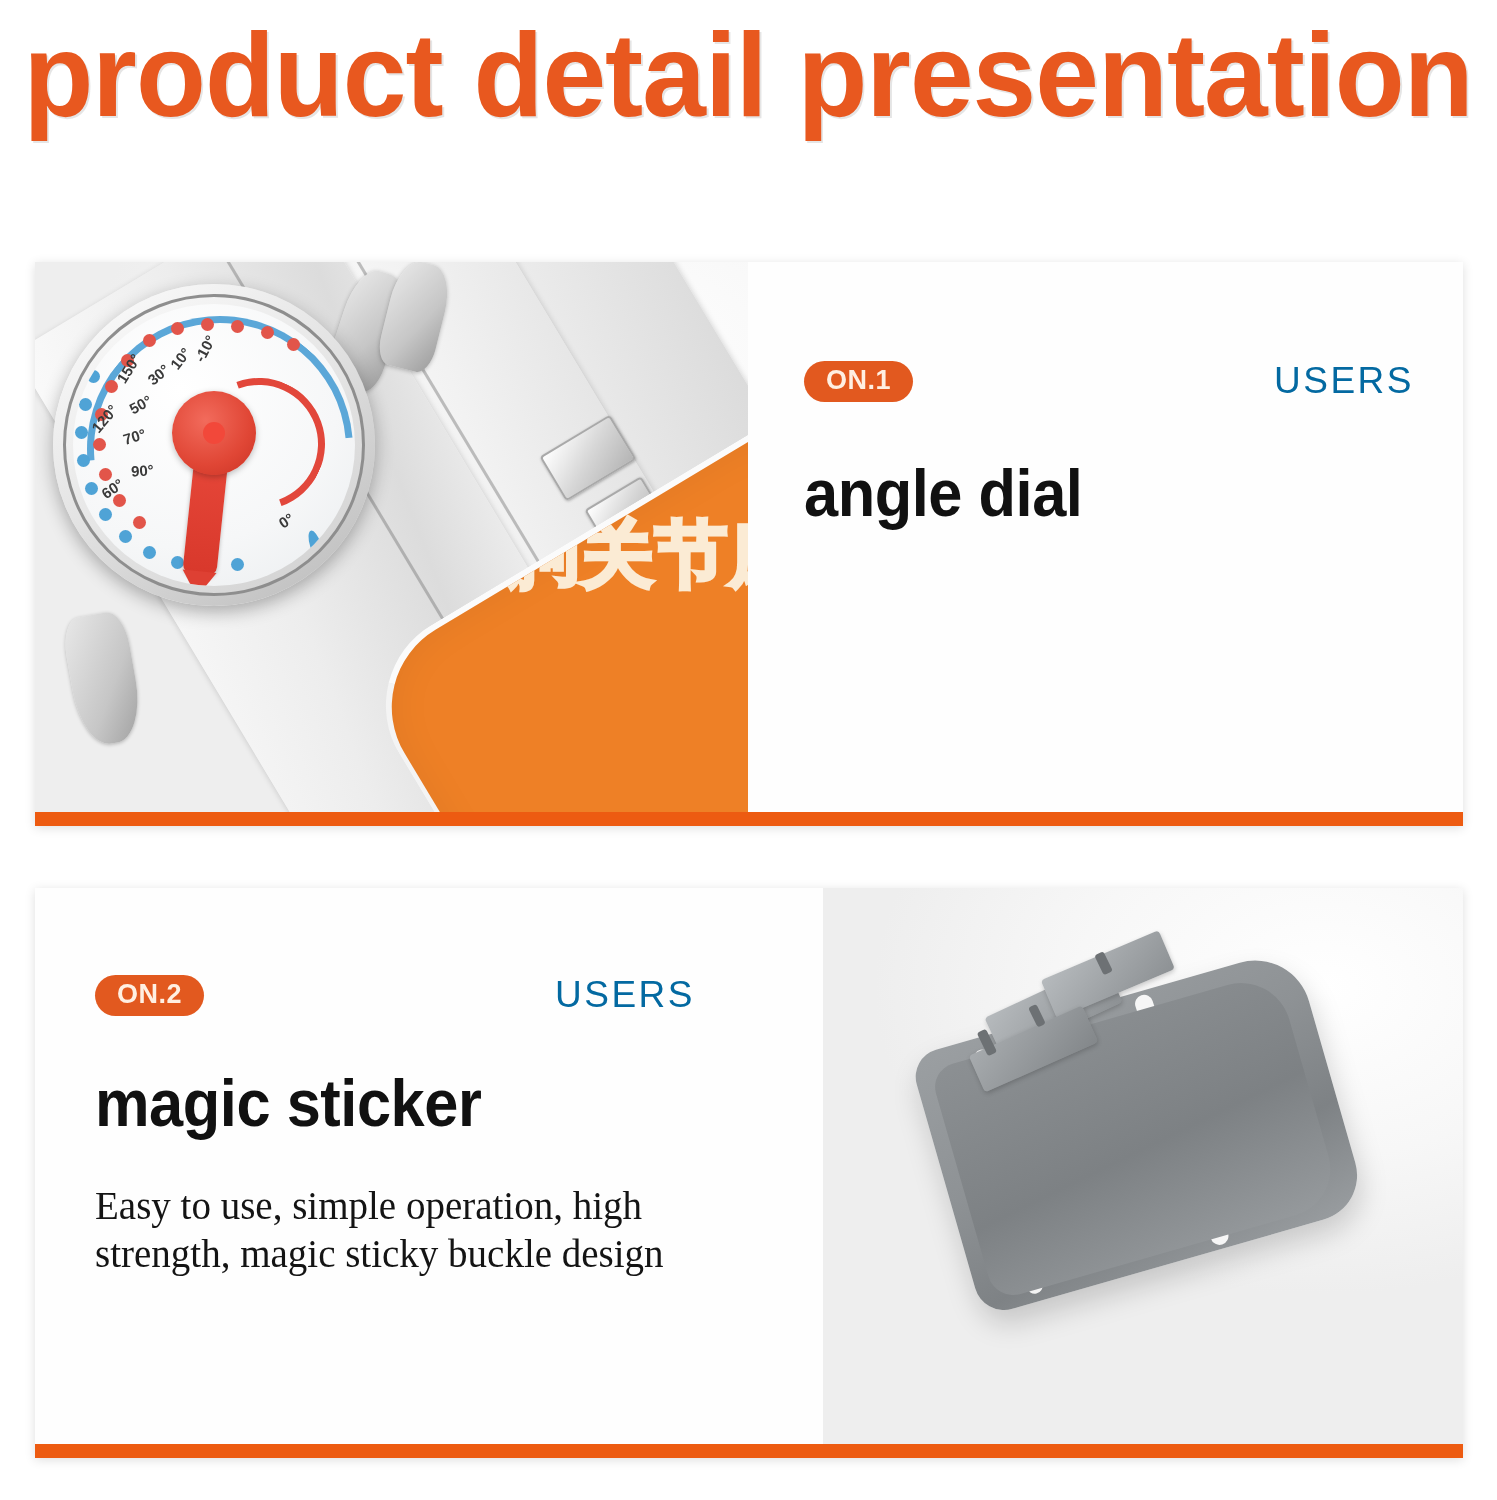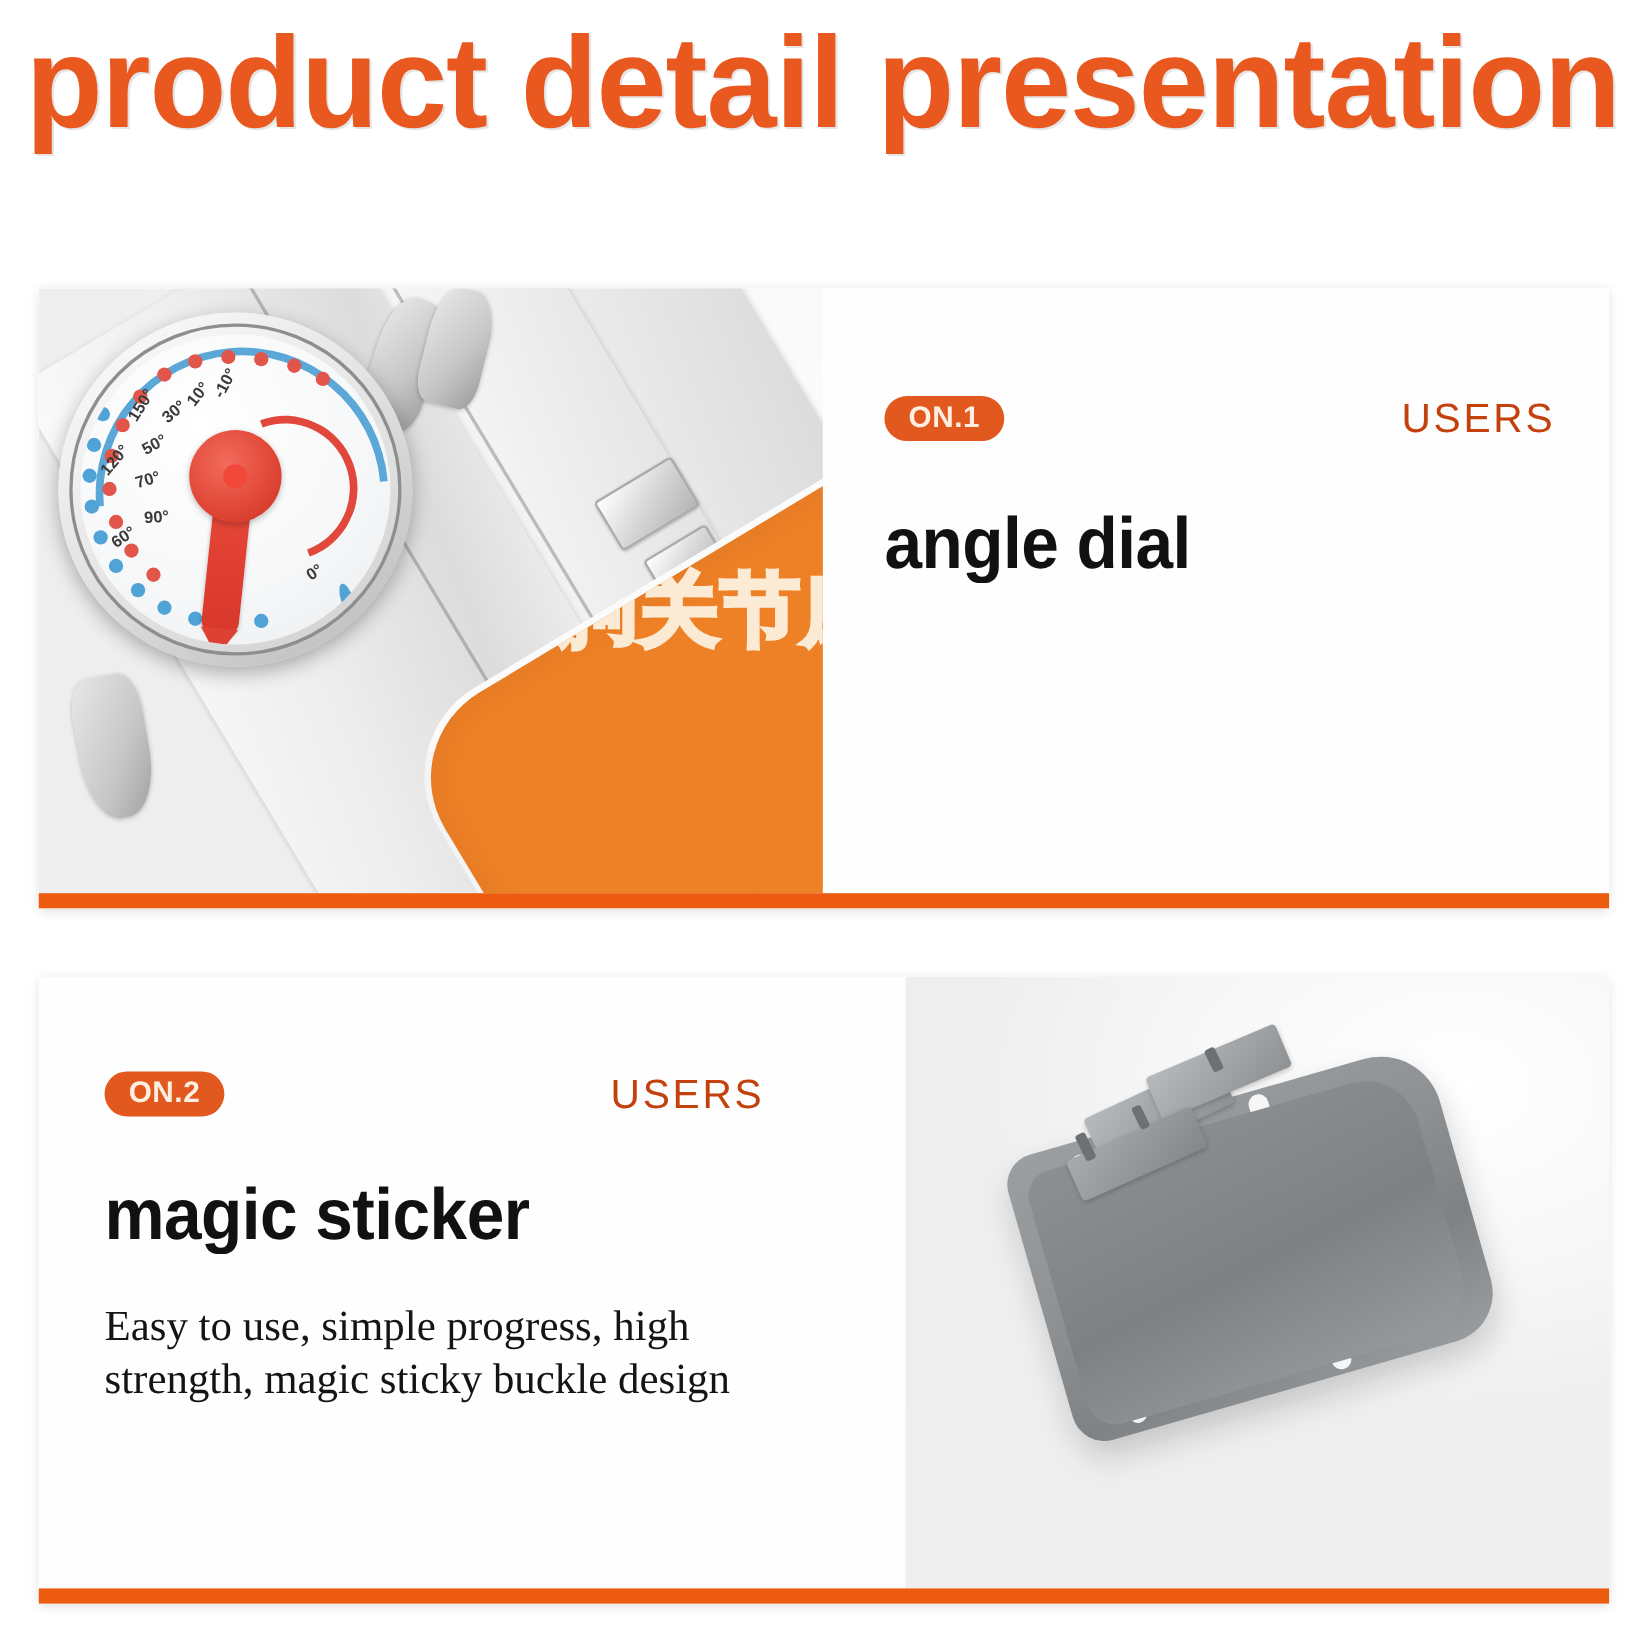--- a/index.html
+++ b/index.html
@@ -41,32 +41,32 @@
 
   .card-inner{position:absolute;left:0;top:0;right:0;bottom:14px;display:flex;}
   .orange-bar{
     position:absolute;left:0;right:0;bottom:0;height:14px;
     background:#ED5B11;
   }
 
   
   .textcol{position:relative;flex:1;}
   .head-row{
-    position:absolute;display:flex;align-items:flex-start;
+    position:absolute;display:flex;align-items:center;
     justify-content:space-between;
   }
   .badge{
     background:#E2591F;color:#FFEFE2;
     font-family:"Liberation Sans Narrow","Liberation Sans",sans-serif;
     font-weight:700;font-size:27px;letter-spacing:.5px;
     padding:6px 22px 8px;border-radius:22px;
     line-height:1;white-space:nowrap;
   }
   .users{
-    color:#c2410c;font-size:37px;letter-spacing:2.5px;font-weight:400;
+    color:#0369a1;font-size:37px;letter-spacing:2.5px;font-weight:400;
     white-space:nowrap;
   }
   .headline{
     position:absolute;
     font-family:"Liberation Sans Narrow","Liberation Sans",sans-serif;
     font-weight:700;font-size:66px;color:#111;letter-spacing:-.5px;
     line-height:1;white-space:nowrap;
     transform:scaleX(0.93);transform-origin:left center;
   }
   .body-txt{
@@ -356,21 +356,21 @@
 
 <div class="card" id="card2">
   <div class="card-inner">
 
     <div class="textcol">
       <div class="head-row" style="left:60px;top:86px;width:600px;">
         <div class="badge">ON.2</div>
         <div class="users">USERS</div>
       </div>
       <div class="headline" style="left:60px;top:182px;">magic sticker</div>
-      <div class="body-txt" style="left:60px;top:294px;width:580px;">Easy to use, simple progress, high strength, magic sticky buckle design</div>
+      <div class="body-txt" style="left:60px;top:294px;width:580px;">Easy to use, simple operation, high strength, magic sticky buckle design</div>
     </div>
 
     <div class="imgpane" id="pane2">
       <div class="photo-bg"></div>
       <div class="strap">
         <div class="strap-body"></div>
         <div class="strap-front"></div>
         <div class="buckle bk1"></div>
         <div class="buckle bk2"></div>
         <div class="buckle bk3"></div>

